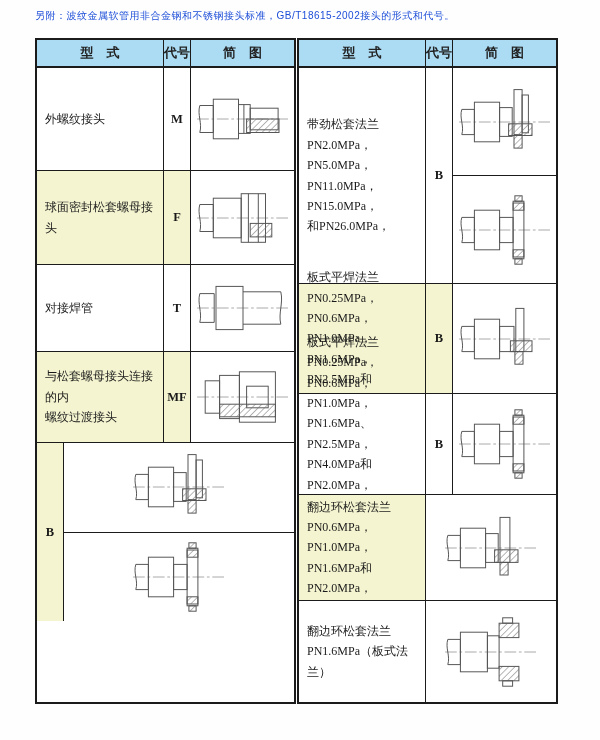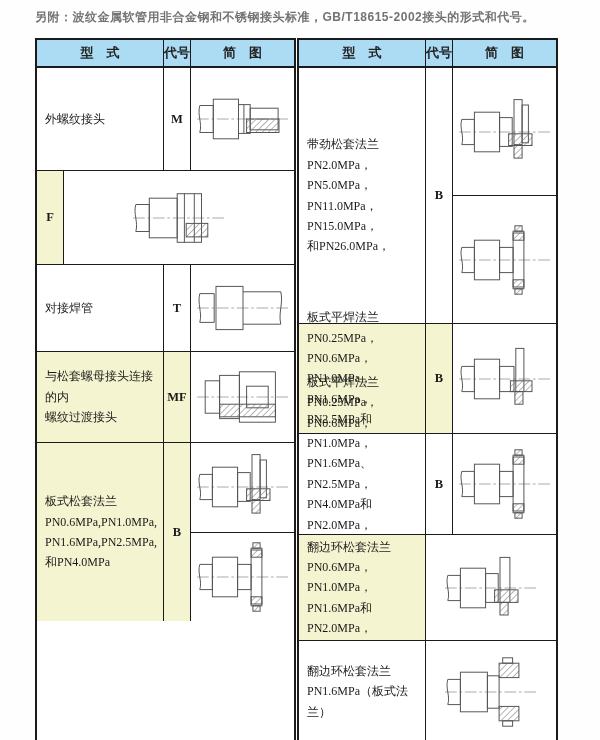--- a/index.html
+++ b/index.html
@@ -2,22 +2,22 @@
 <html style="--hbg: #abdcf4; --ybg: #f4f4d0; --border: #1b1b1b; --dstroke: #555555;"><head>
 <meta charset="utf-8">
 <style>
   :root{
     --hbg:#abdcf4; --ybg:#f4f4d0; --border:#1b1b1b; --dstroke:#555555;
   }
   *{box-sizing:border-box;margin:0;padding:0}
   body{background:#ffffff}
   .page{width:600px;height:740px;background:#fefefe;position:relative;overflow:hidden;
         font-family:"Liberation Sans",sans-serif;color:#1a1a1a}
-  .title{position:absolute;left:35px;top:9px;font-size:12px;font-weight:bold;
-         letter-spacing:0.5px;color:#737373;white-space:nowrap}
+  .title{position:absolute;left:35px;top:9px;font-size:10px;font-weight:normal;
+         letter-spacing:0.5px;color:#1d4ed8;white-space:nowrap}
   .tables{position:absolute;left:35px;top:38px;display:flex;gap:1px}
   .tbl{width:261px;border:2px solid var(--border);background:#fff;display:flex;flex-direction:column}
   .hrow{height:28px;background:var(--hbg);display:flex;border-bottom:2px solid var(--border);
         font-weight:bold;font-size:13px;color:#222;flex:none}
   .hcell{display:flex;align-items:center;justify-content:center;height:100%}
   .h-type{width:127px;border-right:1px solid var(--border)}
   .h-code{width:27px;border-right:1px solid var(--border)}
   .h-diag{flex:1}
   .row{display:flex;border-bottom:1px solid var(--border);flex:none;background:#fff}
   .row:last-child{border-bottom:none}
@@ -27,21 +27,21 @@
   .c-type span{white-space:pre-line}
   .c-code{width:27px;border-right:1px solid var(--border);display:flex;align-items:center;
           justify-content:center;font-size:12.5px;font-weight:bold;
           font-family:"Liberation Serif",serif}
   .c-diag{flex:1;display:flex;flex-direction:column;background:#fff}
   .subdiag{flex:1;display:flex;align-items:center;justify-content:center;overflow:hidden}
   .subdiag + .subdiag{border-top:1px solid var(--border)}
   .row.hl .c-type,.row.hl .c-code{background:var(--ybg)}
   
   .lr1{height:103px}.lr2{height:94px}.lr3{height:85px}.lr4{height:91px}.lr5{height:87px}.lr6{height:178px}
-  .rr1{height:256px}.rr2{height:110px}.rr3{height:101px}.rr4{height:106px}.rr5{height:101px}
+  .rr1{height:216px}.rr2{height:110px}.rr3{height:101px}.rr4{height:106px}.rr5{height:101px}
   svg{display:block}
 </style>
 </head>
 <body>
 
 <svg width="0" height="0" style="position:absolute" aria-hidden="true">
   <defs>
     <pattern id="hatch" width="5" height="5" patternUnits="userSpaceOnUse" patternTransform="rotate(45)">
       <line x1="0" y1="0" x2="0" y2="5" stroke="#777" stroke-width="1.2"></line>
     </pattern>
@@ -74,20 +74,23 @@
                 <rect x="47" y="24" width="13" height="32" fill="none" stroke="#555555" stroke-width="1.1"></rect>
                 <line x1="53" y1="24" x2="53" y2="56" stroke="#555555" stroke-width="1.1"></line>
                 <rect x="60" y="28" width="31" height="24" fill="none" stroke="#555555" stroke-width="1.1"></rect>
                 <rect x="56" y="40" width="36" height="15" fill="url(#hatch)" stroke="#555555" stroke-width="1.1"></rect>
               </svg>
             </div>
         </div>
       </div>
 
       <div class="row lr2 hl">
+        <div class="c-type">
+            <span>球面密封松套螺母接头</span>
+          </div>
         <div class="c-code">F</div>
         <div class="c-diag">
           <div class="subdiag">
               <svg viewBox="0 0 104 80" width="96" height="72">
                 <line x1="1" y1="40" x2="103" y2="40" stroke="#888" stroke-width="0.8" stroke-dasharray="13 3 3 3"></line>
                 <path d="M 4 25 h 15 M 19 25 v 30 M 4 55 h 15 M 4 25 c -3 10.5 3 19.5 0 30" fill="none" stroke="#555555" stroke-width="1.1"></path>
                 <rect x="19" y="18" width="31" height="44" fill="none" stroke="#555555" stroke-width="1.1"></rect>
                 <rect x="50" y="13" width="27" height="54" fill="none" stroke="#555555" stroke-width="1.1"></rect>
                 <line x1="58" y1="13" x2="58" y2="67" stroke="#555555" stroke-width="1.1"></line>
                 <line x1="69" y1="13" x2="69" y2="67" stroke="#555555" stroke-width="1.1"></line>
@@ -129,26 +132,20 @@
                 <rect x="26" y="16" width="22" height="48" fill="none" stroke="#555555" stroke-width="1.1"></rect>
                 <rect x="48" y="12" width="40" height="56" fill="none" stroke="#555555" stroke-width="1.1"></rect>
                 <rect x="56" y="28" width="24" height="24" fill="none" stroke="#555555" stroke-width="1.1"></rect>
                 <rect x="26" y="48" width="62" height="14" fill="url(#hatch)" stroke="#555555" stroke-width="1.1"></rect>
               </svg>
             </div>
         </div>
       </div>
 
       <div class="row lr6 hl">
-        <div class="c-type">
-            <span>板式松套法兰
-PN0.6MPa,PN1.0MPa,
-PN1.6MPa,PN2.5MPa,
-和PN4.0MPa</span>
-          </div>
         <div class="c-code">B</div>
         <div class="c-diag">
           <div class="subdiag">
               <svg viewBox="0 0 104 80" width="96" height="72">
                 <line x1="1" y1="40" x2="103" y2="40" stroke="#888" stroke-width="0.8" stroke-dasharray="13 3 3 3"></line>
                 <path d="M 4 26 h 14 M 18 26 v 28 M 4 54 h 14 M 4 26 c -3 9.799999999999999 3 18.2 0 28" fill="none" stroke="#555555" stroke-width="1.1"></path>
                 <rect x="18" y="18" width="28" height="44" fill="none" stroke="#555555" stroke-width="1.1"></rect>
                 <rect x="46" y="24" width="14" height="32" fill="none" stroke="#555555" stroke-width="1.1"></rect>
                 <rect x="62" y="4" width="9" height="50" fill="none" stroke="#555555" stroke-width="1.1"></rect>
                 <rect x="71" y="10" width="7" height="42" fill="none" stroke="#555555" stroke-width="1.1"></rect>

